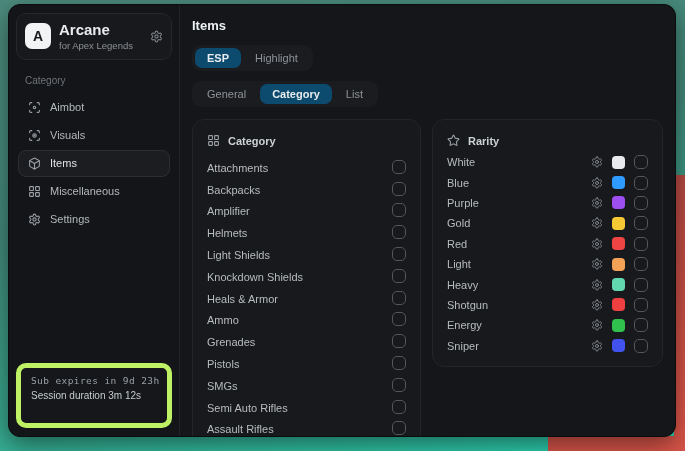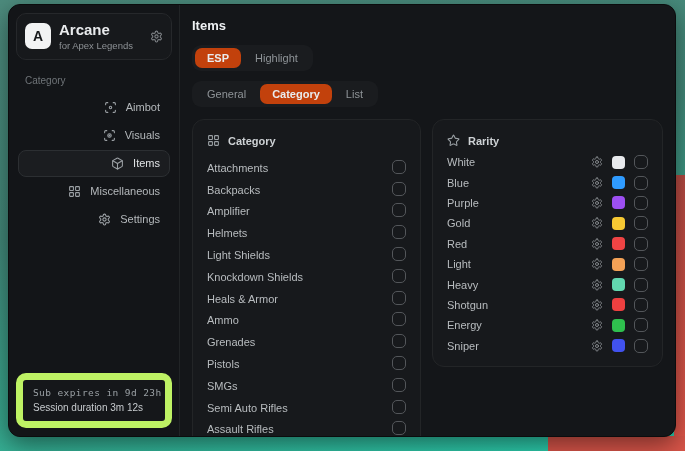--- a/index.html
+++ b/index.html
@@ -38,47 +38,47 @@
     color:#17191c; font-weight:700; font-size:14px;
     display:flex; align-items:center; justify-content:center;
   }
   .brand-name { font-size:15px; font-weight:700; color:#e9ebed; line-height:1.25; }
   .brand-sub  { font-size:9.5px; color:#8e9296; line-height:1.25; }
   .brand-gear { margin-left:auto; width:13px; height:13px; color:#7e8286; cursor:pointer; }
   .section-label { font-size:10px; color:#6f7478; margin:15px 9px 7px; }
   .nav-item {
     height:27px; margin:1px 2px; display:flex; align-items:center; gap:9px;
     padding:0 9px; border-radius:8px; border:1px solid transparent;
-    font-size:11px; color:#b4b8bb; cursor:pointer;justify-content:flex-end;
+    font-size:11px; color:#b4b8bb; cursor:pointer;
   }
   .nav-item.active { background:#1b1d20; border-color:#2c2f32; color:#e0e3e5; }
   .nav-icon { width:13px; height:13px; color:#9ba0a4; flex:0 0 13px; }
   .sidebar-spacer { flex:1; }
   .sub-box {
-    border:7px solid #bef264; border-radius:10px; background:#15171a;
-    padding:7px 10px 8px;
+    border:5px solid #bef264; border-radius:10px; background:#15171a;
+    padding:7px 10px 22px;
   }
   .sub-expires {
     font-family:"DejaVu Sans Mono", monospace;
     font-size:9.5px; color:#9aa0a4; letter-spacing:.4px; white-space:nowrap;
   }
   .sub-session { font-size:10px; color:#c7cbce; margin-top:4px; white-space:nowrap; }
   
   .main { flex:1; padding:13px 12px; overflow:hidden; }
   .page-title { font-size:13px; font-weight:700; color:#eef1f3; }
   .tab-group {
     display:inline-flex; background:#1a1c1f; border-radius:9px; padding:3px; gap:2px;
   }
   .tab-group.mode { margin-top:12px; display:inline-flex; }
   .tab-row { margin-top:10px; }
   .tab {
     padding:4px 12px; border-radius:7px; font-size:11px; color:#8f9498;
     cursor:pointer; white-space:nowrap;
   }
-  .tab.active { background:#c2410c; color:#e9ecee; font-weight:700; }
+  .tab.active { background:#0c4a6e; color:#e9ecee; font-weight:700; }
   .panels { margin-top:12px; display:flex; gap:11px; align-items:flex-start; }
   .panel {
     background:#17191c; border:1px solid #232527; border-radius:12px;
     padding:5px 14px 10px;
   }
   .panel-category { width:233px; }
   .panel-rarity   { width:235px; }
   .panel-header {
     display:flex; align-items:center; gap:8px; padding:9px 0 5px;
     font-size:11px; font-weight:600; color:#ced2d5;

